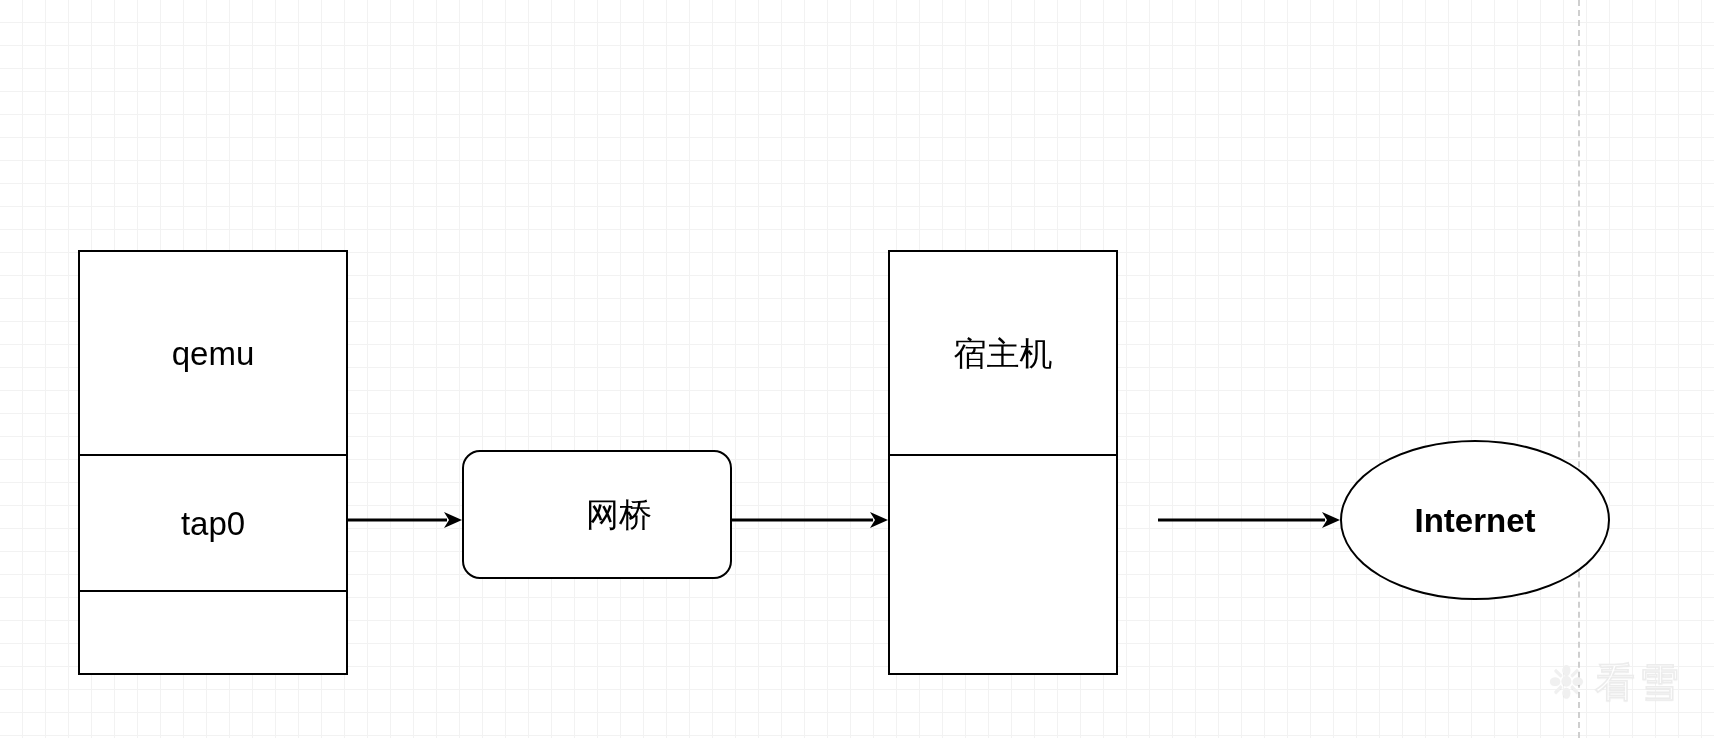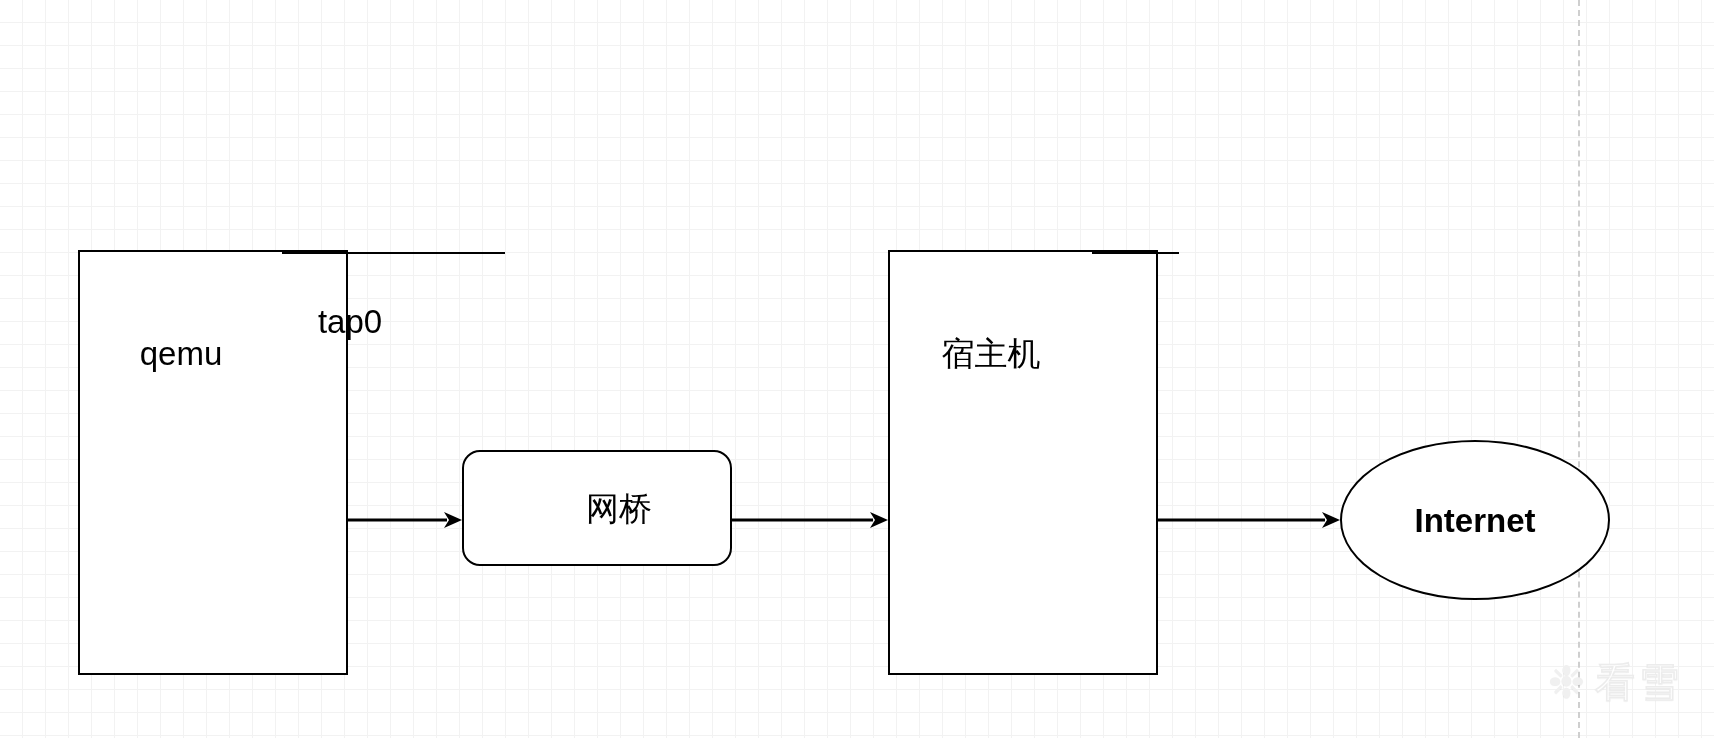--- a/index.html
+++ b/index.html
@@ -39,21 +39,21 @@
     border-left: 2px dashed #cfcfcf;
   }
 
   
   .shape {
     position: absolute;
     box-sizing: border-box;
     background: #ffffff;
     border: 2px solid #000000;
     display: flex;
-    flex-direction: row;
+    flex-direction: column;
     text-align: center;
   }
 
   .shape-row {
     box-sizing: border-box;
     display: flex;
     align-items: center;
     justify-content: center;
     color: #000000;
     font-size: 33px;
@@ -140,25 +140,25 @@
       <span>qemu</span>
     </div>
     <div class="shape-row divider" style="height: 136px; flex: 0 0 136px;">
       <span>tap0</span>
     </div>
     <div class="shape-row divider" style="height: 87px; flex: 0 0 87px;">
       <span></span>
     </div>
   </div>
 
-  <div class="rounded-shape" style="left: 462px; top: 450px; width: 270px; height: 116px; padding-left: 44px;">
+  <div class="rounded-shape" style="left: 462px; top: 450px; width: 270px; height: 129px; padding-left: 44px;">
     <span>网桥</span>
   </div>
 
-  <div class="shape" style="left: 888px; top: 250px; width: 270px; height: 425px;">
+  <div class="shape" style="left: 888px; top: 250px; width: 230px; height: 425px;">
     <div class="shape-row" style="height: 202px; flex: 0 0 202px;">
       <span>宿主机</span>
     </div>
     <div class="shape-row divider" style="height: 87px; flex: 0 0 87px;">
       <span></span>
     </div>
   </div>
 
   <div class="ellipse-shape" style="left: 1340px; top: 440px; width: 270px; height: 160px;">
     <span>Internet</span>

